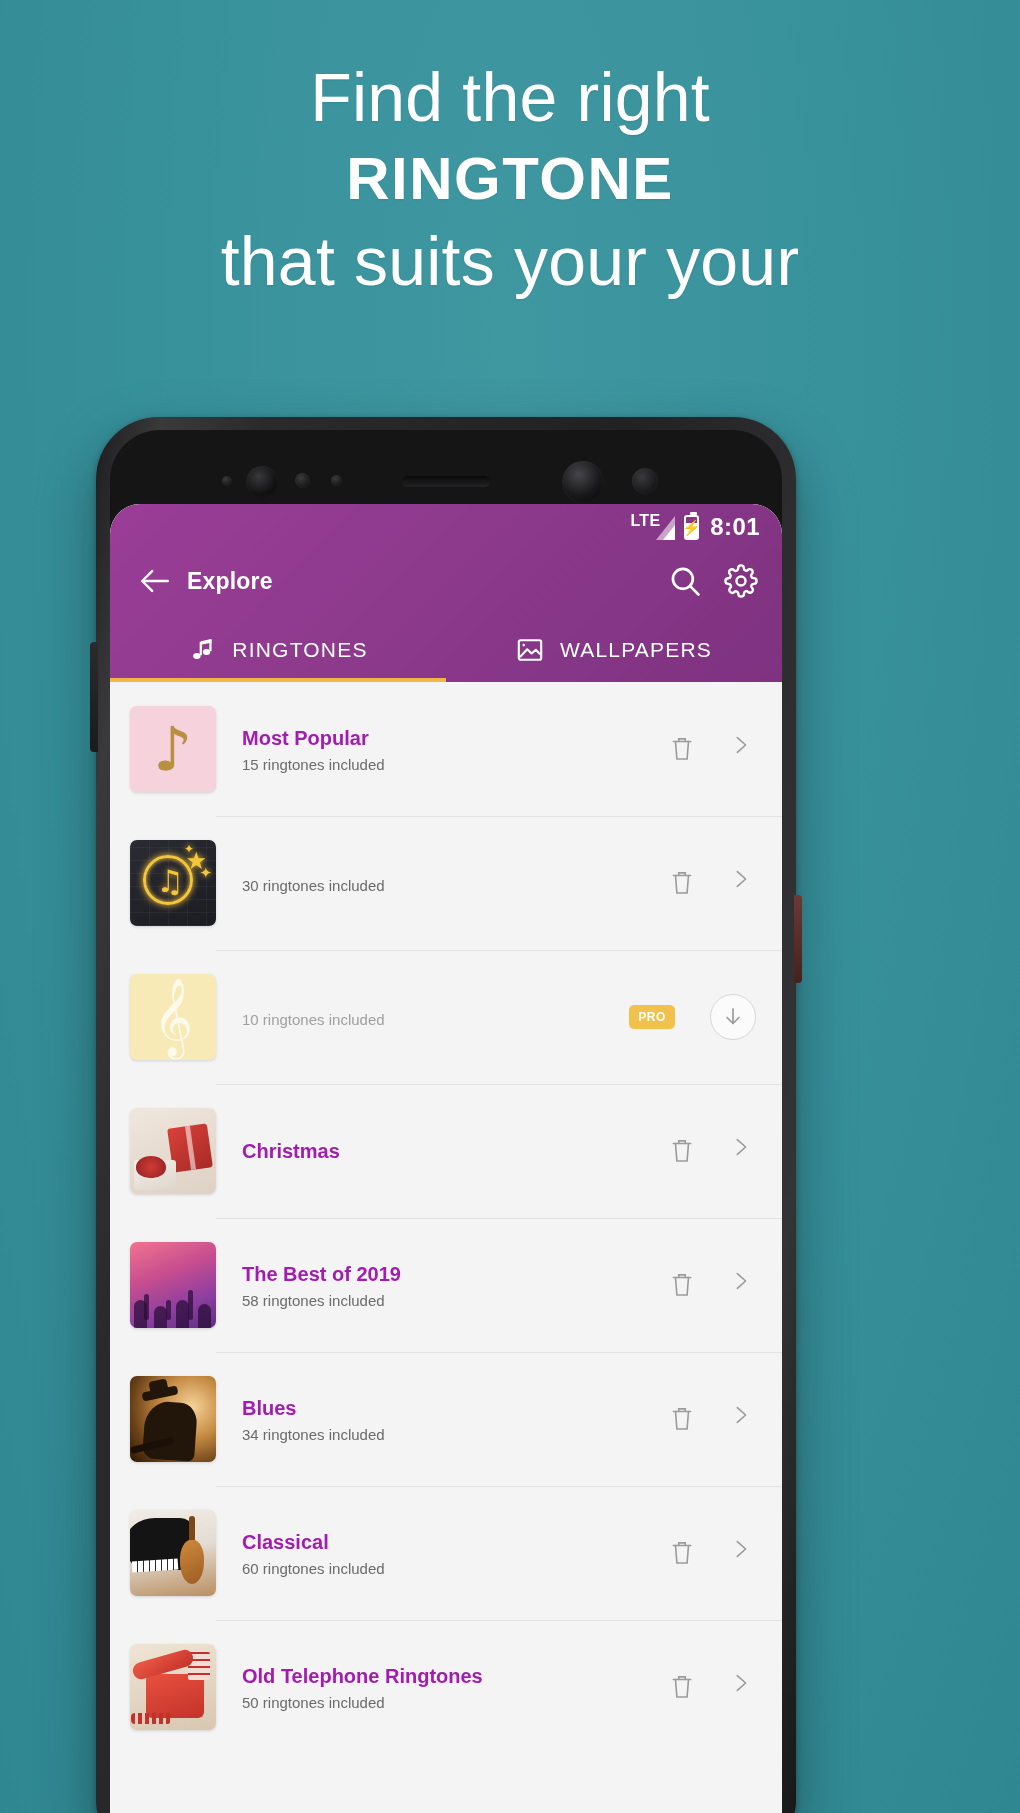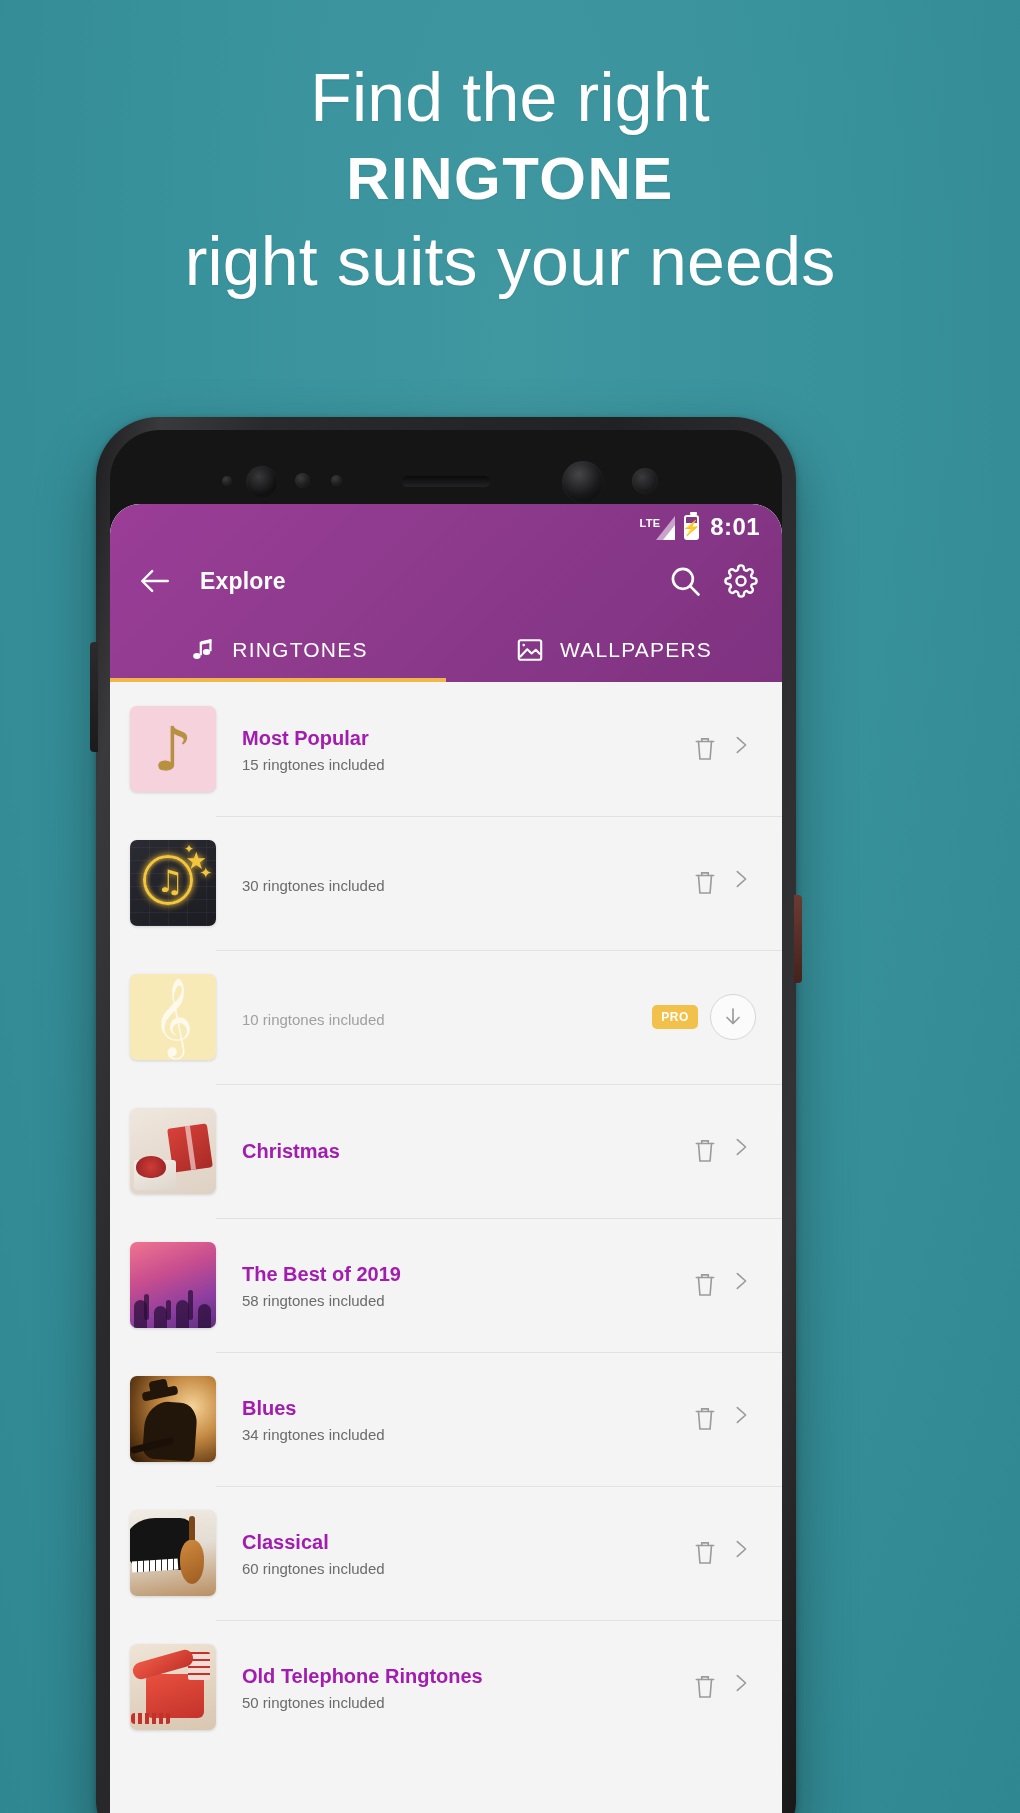--- a/index.html
+++ b/index.html
@@ -142,21 +142,21 @@
     gap: 9px;
     color: #fff;
   }
   .lte-wrap {
     position: relative;
     display: flex;
     align-items: flex-end;
     height: 26px;
   }
   .lte-label {
-    font-size: 11px;
+    font-size: 16px;
     font-weight: 700;
     line-height: 1;
     letter-spacing: .3px;
     margin-bottom: 11px;
     margin-right: -4px;
   }
   .sig-tri {
     width: 0; height: 0;
     border-left: 19px solid transparent;
     border-bottom: 24px solid rgba(255,255,255,.55);
@@ -210,21 +210,21 @@
     align-items: center;
     padding: 0 24px 0 28px;
     color: #fff;
   }
   .back-arrow {
     width: 34px; height: 34px;
     flex: 0 0 34px;
     cursor: pointer;
   }
   .page-title {
-    margin-left: 28px;
+    margin-left: 15px;
     font-size: 23px;
     font-weight: 700;
     letter-spacing: .2px;
     flex: 1;
   }
   .bar-icon {
     width: 34px; height: 34px;
     margin-left: 22px;
     cursor: pointer;
   }
@@ -302,21 +302,21 @@
   .row-title.muted { color: #8d8d8d; font-weight: 700; }
   .row-sub {
     margin-top: 5px;
     font-size: 15px;
     color: #6b6b6b;
   }
   .row-sub.muted { color: #a0a0a0; }
   .row-actions {
     display: flex;
     align-items: center;
-    gap: 12px;
+    gap: 35px;
     flex: 0 0 auto;
   }
   .trash-icon { width: 26px; height: 28px; cursor: pointer; }
   .chev-icon  { width: 22px; height: 30px; cursor: pointer; margin-right: 4px; }
   .pro-badge {
     background: #f2c14b;
     color: #fff;
     font-size: 12px;
     font-weight: 700;
     letter-spacing: .6px;
@@ -521,21 +521,21 @@
   }
 </style>
 </head>
 <body>
 
 <div class="screen">
 
   <div class="promo">
     <span class="promo-line">Find the right</span>
     <span class="promo-line bold">RINGTONE</span>
-    <span class="promo-line">right suits your needs</span>
+    <span class="promo-line">that suits your your</span>
   </div>
 
   <div class="phone">
     <div class="btn-vol"></div>
     <div class="btn-pow"></div>
 
     <div class="bezel">
 
       <div class="sensors">
         <div class="sensor sp-dot"></div>

